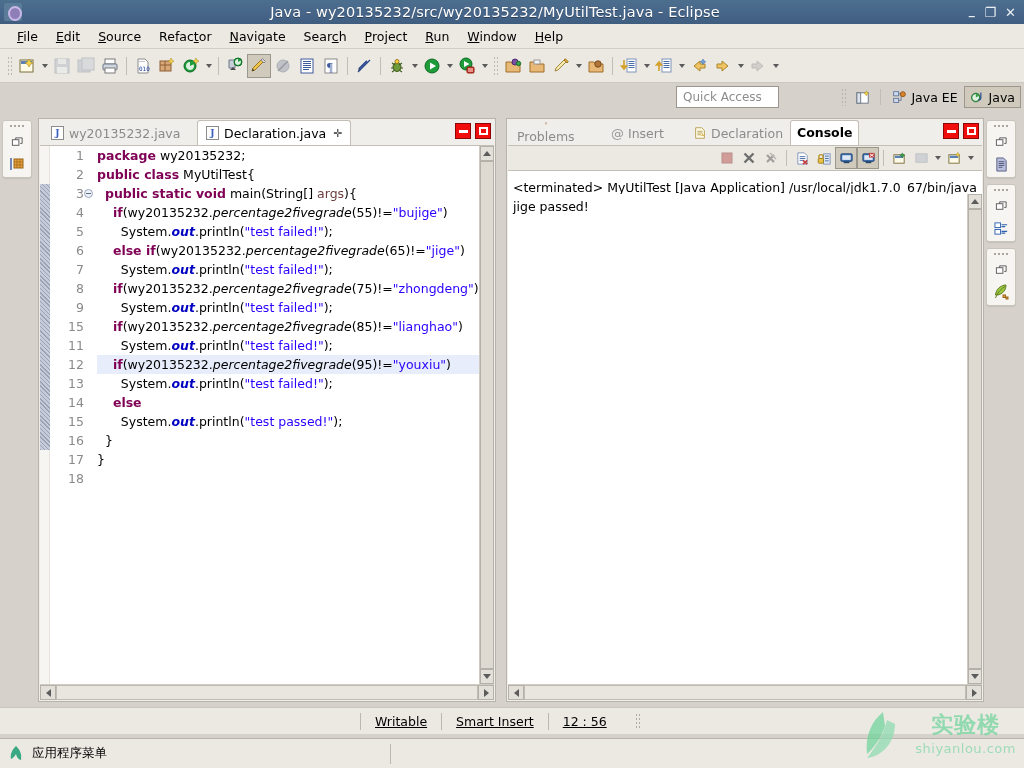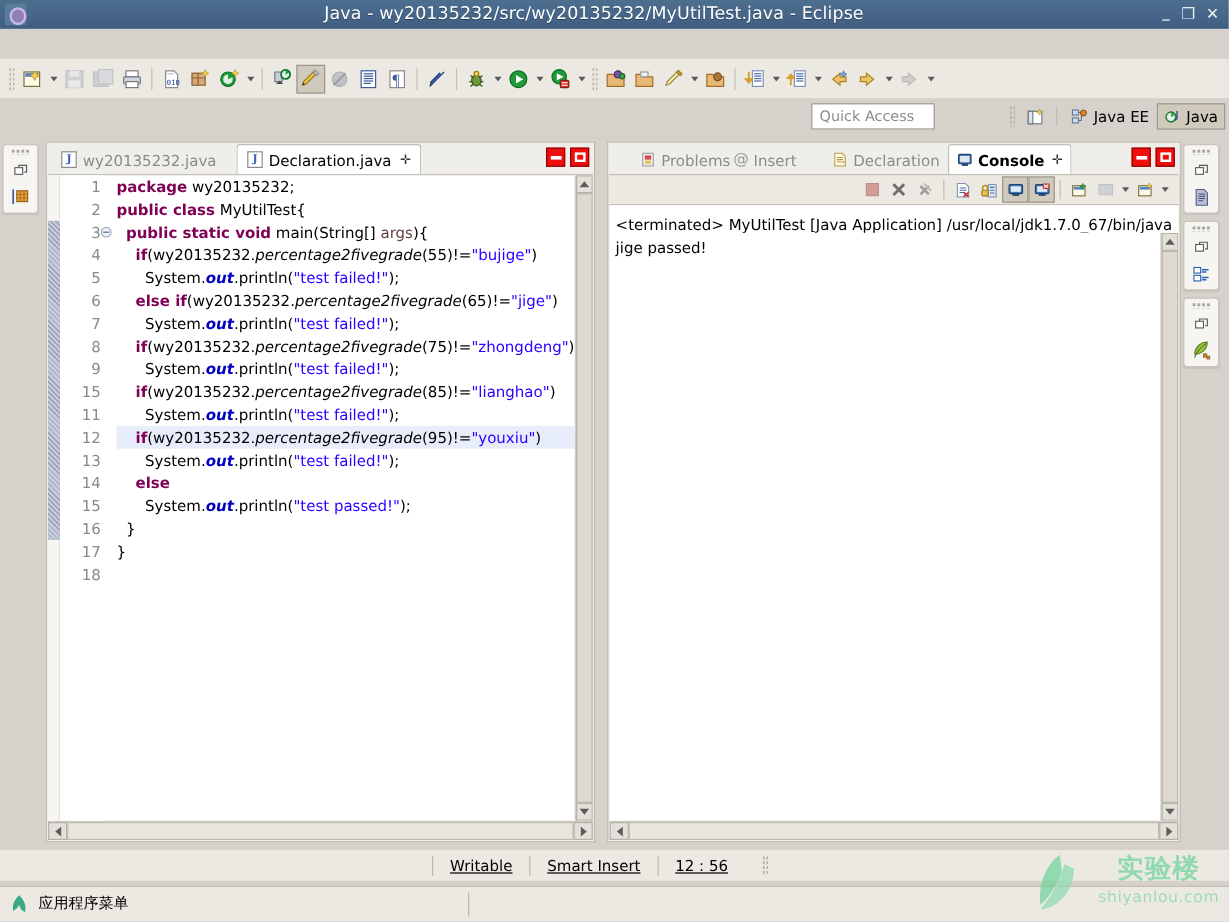--- a/index.html
+++ b/index.html
@@ -320,20 +320,32 @@
   <div class="titlebar">
     <div class="title-icon"></div>
     <div class="title-text">Java - wy20135232/src/wy20135232/MyUtilTest.java - Eclipse</div>
     <div class="win-btns">
       <span class="win-btn minimize">–</span>
       <span class="win-btn">❐</span>
       <span class="win-btn">✕</span>
     </div>
   </div>
 
+  <div class="menubar">
+    <div class="menu-item"><u>F</u>ile</div>
+    <div class="menu-item"><u>E</u>dit</div>
+    <div class="menu-item"><u>S</u>ource</div>
+    <div class="menu-item">Refac<u>t</u>or</div>
+    <div class="menu-item"><u>N</u>avigate</div>
+    <div class="menu-item">Sear<u>c</u>h</div>
+    <div class="menu-item"><u>P</u>roject</div>
+    <div class="menu-item"><u>R</u>un</div>
+    <div class="menu-item"><u>W</u>indow</div>
+    <div class="menu-item"><u>H</u>elp</div>
+  </div>
 
   <div class="toolbar">
     <div class="tb-grip"></div>
 
     <div class="tb-btn">
       <svg class="ico" width="18" height="18" viewBox="0 0 18 18">
         <rect x="2" y="3" width="13" height="12" fill="#fdfbe8" stroke="#7d6f3a"></rect>
         <rect x="3" y="4" width="11" height="3" fill="#5b82b8"></rect>
         <path d="M11 2 l1.4 2.6 L15 6 l-2.6 1.4 L11 10 L9.6 7.4 L7 6 l2.6-1.4z" fill="#f2d24a" stroke="#a8862a" stroke-width=".6"></path>
       </svg>
@@ -659,41 +671,41 @@
           <div class="hsb-thumb"></div>
           <div class="hsb-arrow right">
               <i></i>
             </div>
         </div>
       </div>
     </div>
 
     <div class="console-area">
       <div class="ctabrow">
-        <div class="ctab" style="left:20px;">
+        <div class="ctab" style="left:4px;flex-direction:column;">
           <svg width="14" height="14" viewBox="0 0 16 16">
             <rect x="3" y="2" width="10" height="12" fill="#f0f0f0" stroke="#9a9a9a"></rect>
             <rect x="5" y="4" width="6" height="4" fill="#d4494b"></rect>
             <rect x="5" y="9" width="6" height="3" fill="#e8c34a"></rect>
           </svg>
           <span>Problems</span>
         </div>
         <div class="ctab" style="left:98px;">
           <span style="font-size:13px;color:#9a9a9a;">@</span>
           <span>Insert</span>
         </div>
         <div class="ctab" style="left:180px;">
           <svg width="14" height="14" viewBox="0 0 16 16">
             <path d="M3 2 h7 l3 3 v9 H3z" fill="#fffbe8" stroke="#b09a4a"></path>
             <path d="M5 6 h6 M5 8 h6 M5 10 h4" stroke="#b09a4a"></path>
             <path d="M9 11 l4 0 -2-2 z" fill="#d4a12b"></path>
           </svg>
           <span>Declaration</span>
         </div>
-        <div class="ctab active" style="left:283px;">
+        <div class="ctab active" style="left:283px;flex-direction:column;">
           <svg width="14" height="14" viewBox="0 0 16 16">
             <rect x="2" y="3" width="12" height="9" rx="1" fill="#3f74b8" stroke="#23456f"></rect>
             <rect x="3.5" y="4.5" width="9" height="6" fill="#dfe9f6"></rect>
             <rect x="5" y="12" width="6" height="2" fill="#23456f"></rect>
           </svg>
           <span style="font-weight:bold;">Console</span>
           <span class="tabclose">✛</span>
         </div>
         <div class="view-btns">
           <div class="vb">

